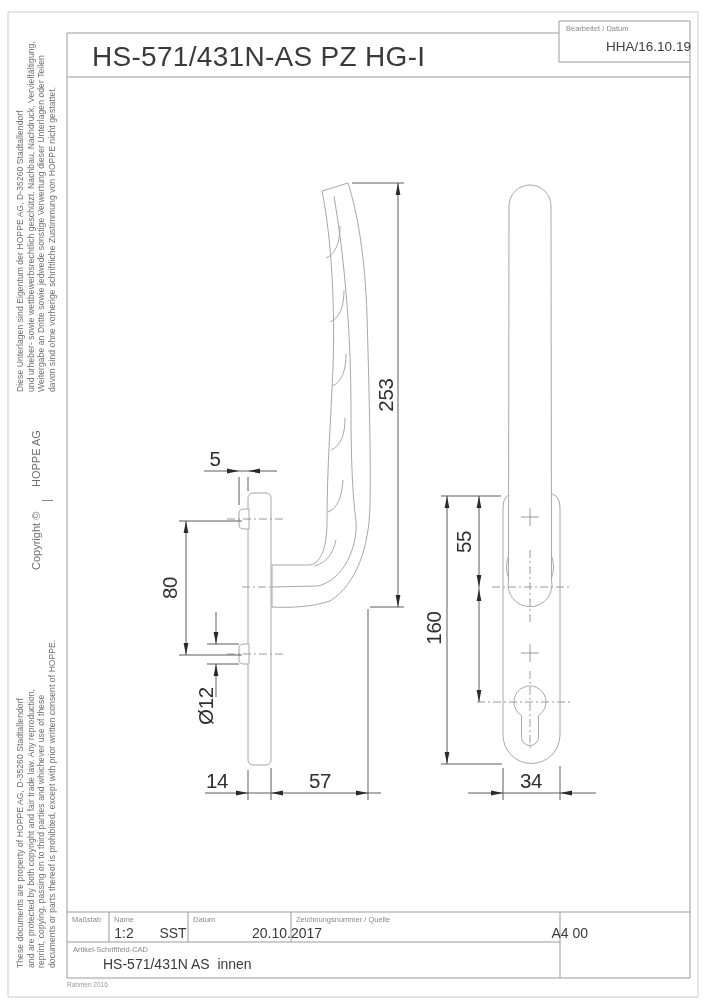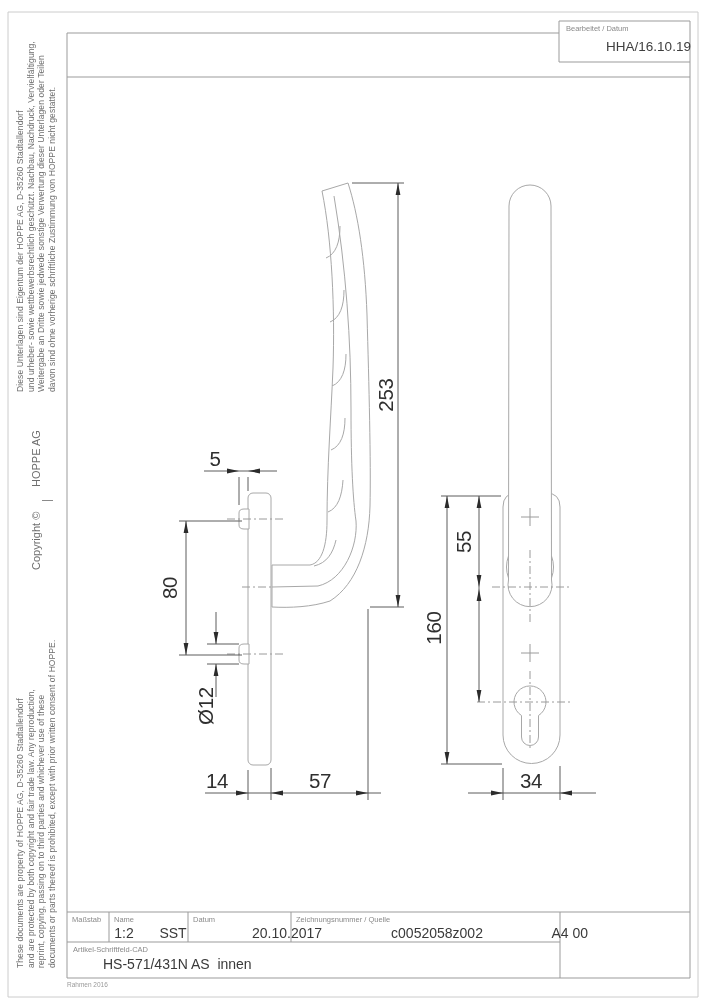--- a/index.html
+++ b/index.html
@@ -170,20 +170,21 @@
       <text class="dimtxt" x="213" y="706" text-anchor="middle" transform="rotate(-90 213 706)">Ø12</text>
       <text class="dimtxt" x="393" y="395" text-anchor="middle" transform="rotate(-90 393 395)">253</text>
       <text class="dimtxt" x="217" y="788" text-anchor="middle">14</text>
       <text class="dimtxt" x="320" y="788" text-anchor="middle">57</text>
       <text class="dimtxt" x="471" y="542" text-anchor="middle" transform="rotate(-90 471 542)">55</text>
       <text class="dimtxt" x="441" y="628" text-anchor="middle" transform="rotate(-90 441 628)">160</text>
       <text class="dimtxt" x="531" y="788" text-anchor="middle">34</text>
     </g>
   </svg>
 
+  <div class="abs title" style="left:92px;top:41px">HS-571/431N-AS PZ HG-I</div>
   <div class="abs boxlabel" style="left:566px;top:24px">Bearbeitet  / Datum</div>
   <div class="abs boxvalue" style="left:559px;top:39px;width:131px;text-align:center">HHA/16.10.19</div>
 
   <div class="rot legal" style="left:15px;top:392px;width:340px">
     <div>Diese Unterlagen sind Eigentum der  HOPPE AG, D-35260 Stadtallendorf</div>
     <div>und urheber- sowie wettbewerbsrechtlich geschützt. Nachbau, Nachdruck, Vervielfältigung,</div>
     <div>Weitergabe an Dritte sowie jedwede sonstige Verwertung dieser Unterlagen oder Teilen</div>
     <div>davon sind ohne vorherige schriftliche Zustimmung von HOPPE nicht gestattet.</div>
   </div>
 
@@ -201,21 +202,20 @@
   <div class="abs boxlabel" style="left:72px;top:915px">Maßstab</div>
   <div class="abs cellvalue" style="left:67px;top:925px;width:42px;text-align:center">1:2</div>
 
   <div class="abs boxlabel" style="left:114px;top:915px">Name</div>
   <div class="abs cellvalue" style="left:109px;top:925px;width:56px;text-align:center">SST</div>
 
   <div class="abs boxlabel" style="left:193px;top:915px">Datum</div>
   <div class="abs cellvalue" style="left:188px;top:925px;width:126px;text-align:center">20.10.2017</div>
 
   <div class="abs boxlabel" style="left:296px;top:915px">Zeichnungsnummer / Quelle</div>
-  <div class="abs cellvalue" style="left:291px;top:925px;width:220px;text-align:center">c0052058z002</div>
   <div class="abs cellvalue" style="left:448px;top:925px;width:104px;text-align:right">A4 00</div>
 
   <div class="abs boxlabel" style="left:73px;top:945px">Artikel-Schriftfeld-CAD</div>
   <div class="abs cellvalue" style="left:67px;top:956px">HS-571/431N AS  innen</div>
 
 
   <div class="abs tiny" style="left:67px;top:981px">Rahmen 2016</div>
 
 </div>
 

